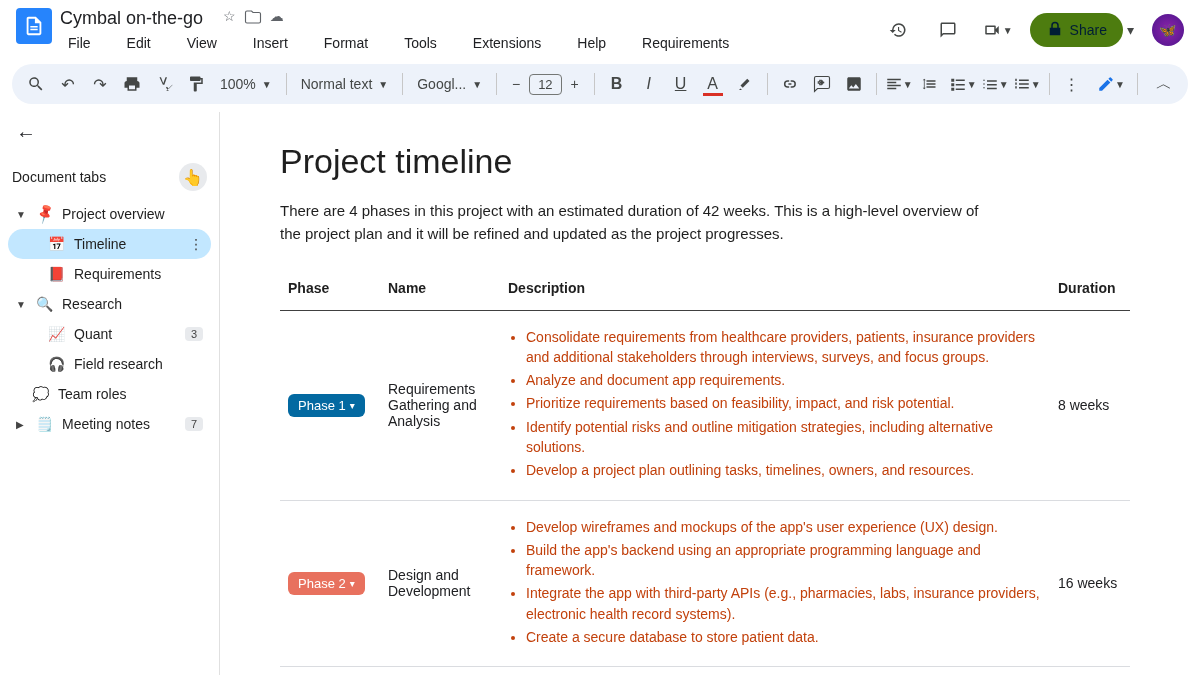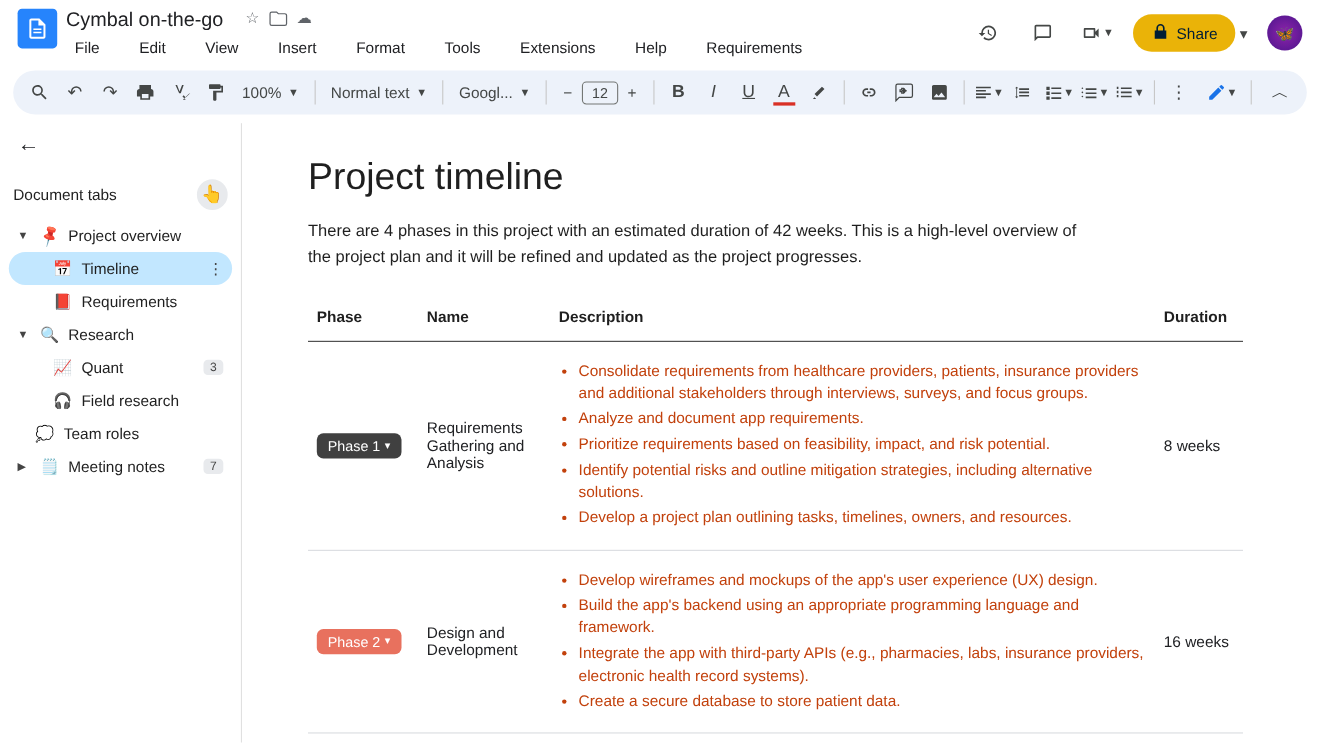--- a/index.html
+++ b/index.html
@@ -12,21 +12,21 @@
     .title-area { flex: 1; }
     .title-row { display: flex; align-items: center; gap: 20px; }
     .doc-title { font-size: 18px; color: #202124; font-weight: 500; }
     .title-icons { display: flex; gap: 8px; color: #5f6368; }
     .title-icons span { cursor: pointer; }
     .menu-bar { display: flex; gap: 20px; margin-top: 2px; }
     .menu-item { padding: 4px 8px; font-size: 14px; color: #202124; cursor: pointer; border-radius: 4px; }
     .header-right { display: flex; align-items: center; gap: 14px; margin-top: 4px; }
     .icon-btn { width: 36px; height: 36px; display: flex; align-items: center; justify-content: center; cursor: pointer; color: #444746; border-radius: 18px; font-size: 20px; }
     .meet-btn { display: flex; align-items: center; gap: 2px; }
-    .share-btn { background: #eab308; color: #001d35; padding: 8px 16px; border-radius: 20px; display: flex; align-items: center; gap: 6px; font-size: 14px; font-weight: 500; cursor: pointer; }
+    .share-btn { background: #4d7c0f; color: #001d35; padding: 8px 16px; border-radius: 20px; display: flex; align-items: center; gap: 6px; font-size: 14px; font-weight: 500; cursor: pointer; }
     .share-dd { color: #444746; padding: 0 4px; }
     .avatar { width: 32px; height: 32px; border-radius: 50%; background: radial-gradient(circle, #8e24aa, #4a148c); display: flex; align-items: center; justify-content: center; color: white; }
 
     
     .toolbar { margin: 8px 12px 0; background: #edf2fa; border-radius: 24px; height: 40px; display: flex; align-items: center; padding: 0 10px; gap: 4px; color: #444746; font-size: 14px; }
     .tb-btn { min-width: 28px; height: 28px; display: flex; align-items: center; justify-content: center; cursor: pointer; border-radius: 4px; font-size: 16px; color: #444746; }
     .tb-sep { width: 1px; height: 22px; background: #c7c7c7; margin: 0 4px; }
     .tb-sel { display: flex; align-items: center; gap: 6px; padding: 0 6px; cursor: pointer; font-size: 14px; }
     .tb-font-size { display: flex; align-items: center; gap: 2px; }
     .tb-font-size .minus, .tb-font-size .plus { width: 22px; height: 22px; display:flex; align-items:center; justify-content:center; cursor:pointer; }
@@ -59,21 +59,21 @@
     
     .doc { flex: 1; overflow-y: auto; padding: 30px 70px 20px 60px; }
     .doc-h1 { font-size: 34px; font-weight: 500; color: #1f1f1f; margin-bottom: 18px; }
     .doc-p { font-size: 15px; color: #1f1f1f; line-height: 1.55; margin-bottom: 24px; max-width: 700px; }
     .doc-table { width: 100%; border-collapse: collapse; font-size: 14px; }
     .doc-table th { text-align: left; font-weight: 700; padding: 10px 8px 14px; border-bottom: 1px solid #404040; color: #1f1f1f; }
     .doc-table td { padding: 16px 8px; border-bottom: 1px solid #dadce0; vertical-align: middle; }
     .doc-table th:nth-child(1), .doc-table td:nth-child(1) { width: 100px; }
     .doc-table th:nth-child(2), .doc-table td:nth-child(2) { width: 120px; }
     .doc-table th:nth-child(4), .doc-table td:nth-child(4) { width: 80px; }
-    .phase-chip { background: #404040; color: #fff; padding: 4px 10px; border-radius: 6px; font-size: 13px; font-weight: 500; display: inline-flex; align-items: center; gap: 4px; white-space: nowrap; }
+    .phase-chip { background: #0369a1; color: #fff; padding: 4px 10px; border-radius: 6px; font-size: 13px; font-weight: 500; display: inline-flex; align-items: center; gap: 4px; white-space: nowrap; }
     .phase-chip.p2 { background: #e8715e; }
     .doc-table ul { padding-left: 18px; }
     .doc-table li { margin-bottom: 3px; line-height: 1.45; color: #c2410c; }
     
     svg { width: 18px; height: 18px; fill: currentColor; }
   </style>
 </head>
 <body>
 
 <div class="header">

